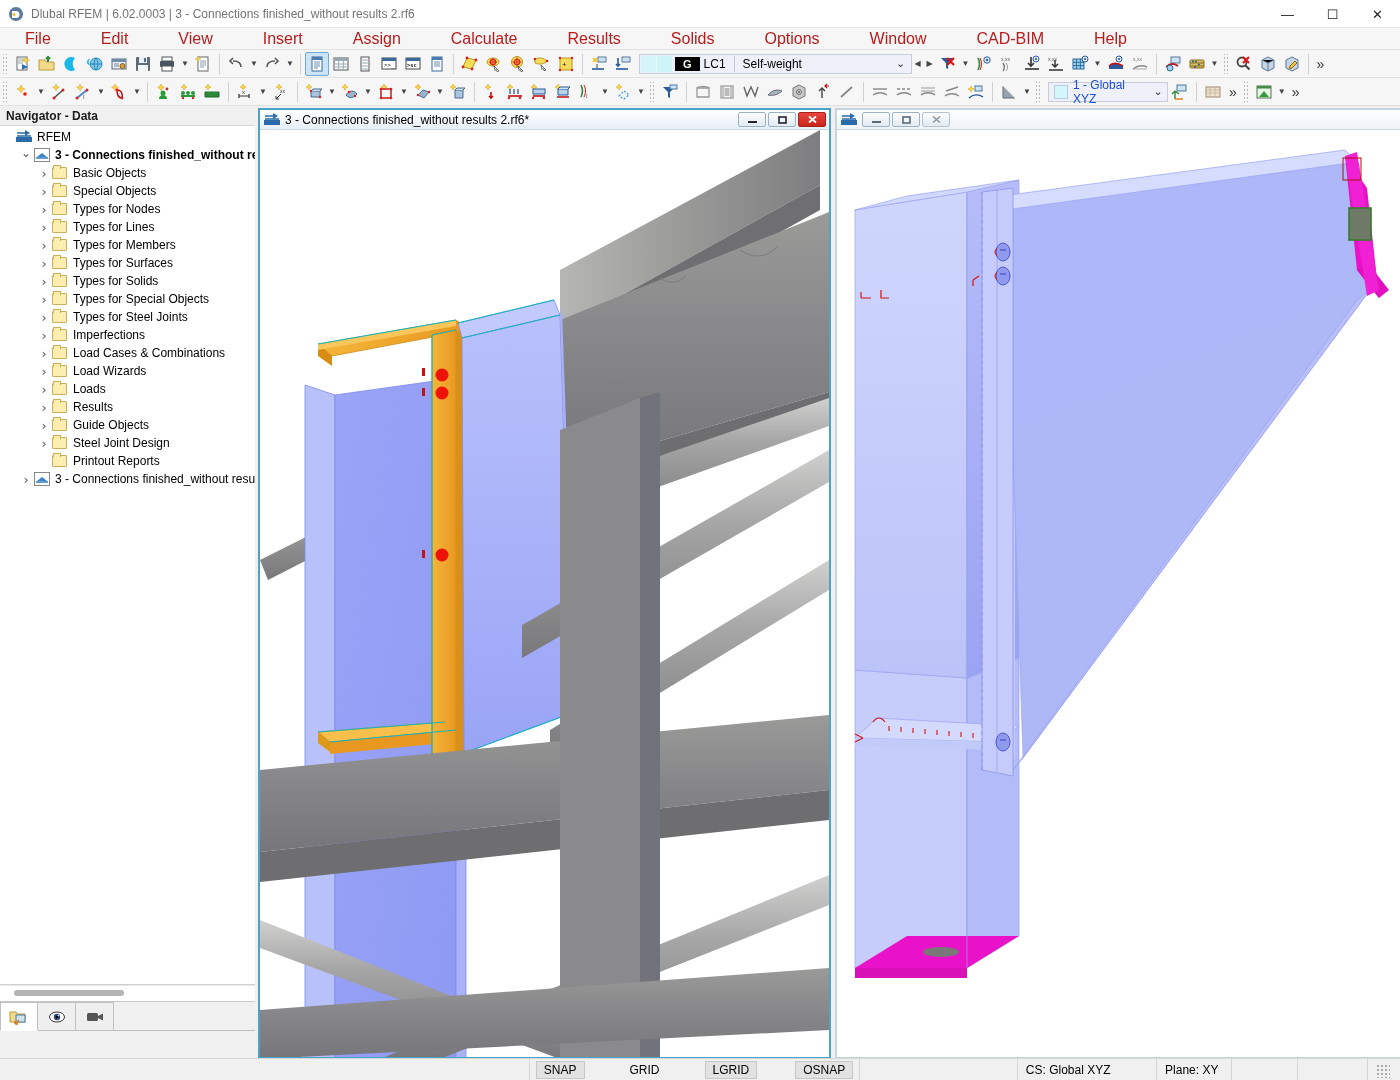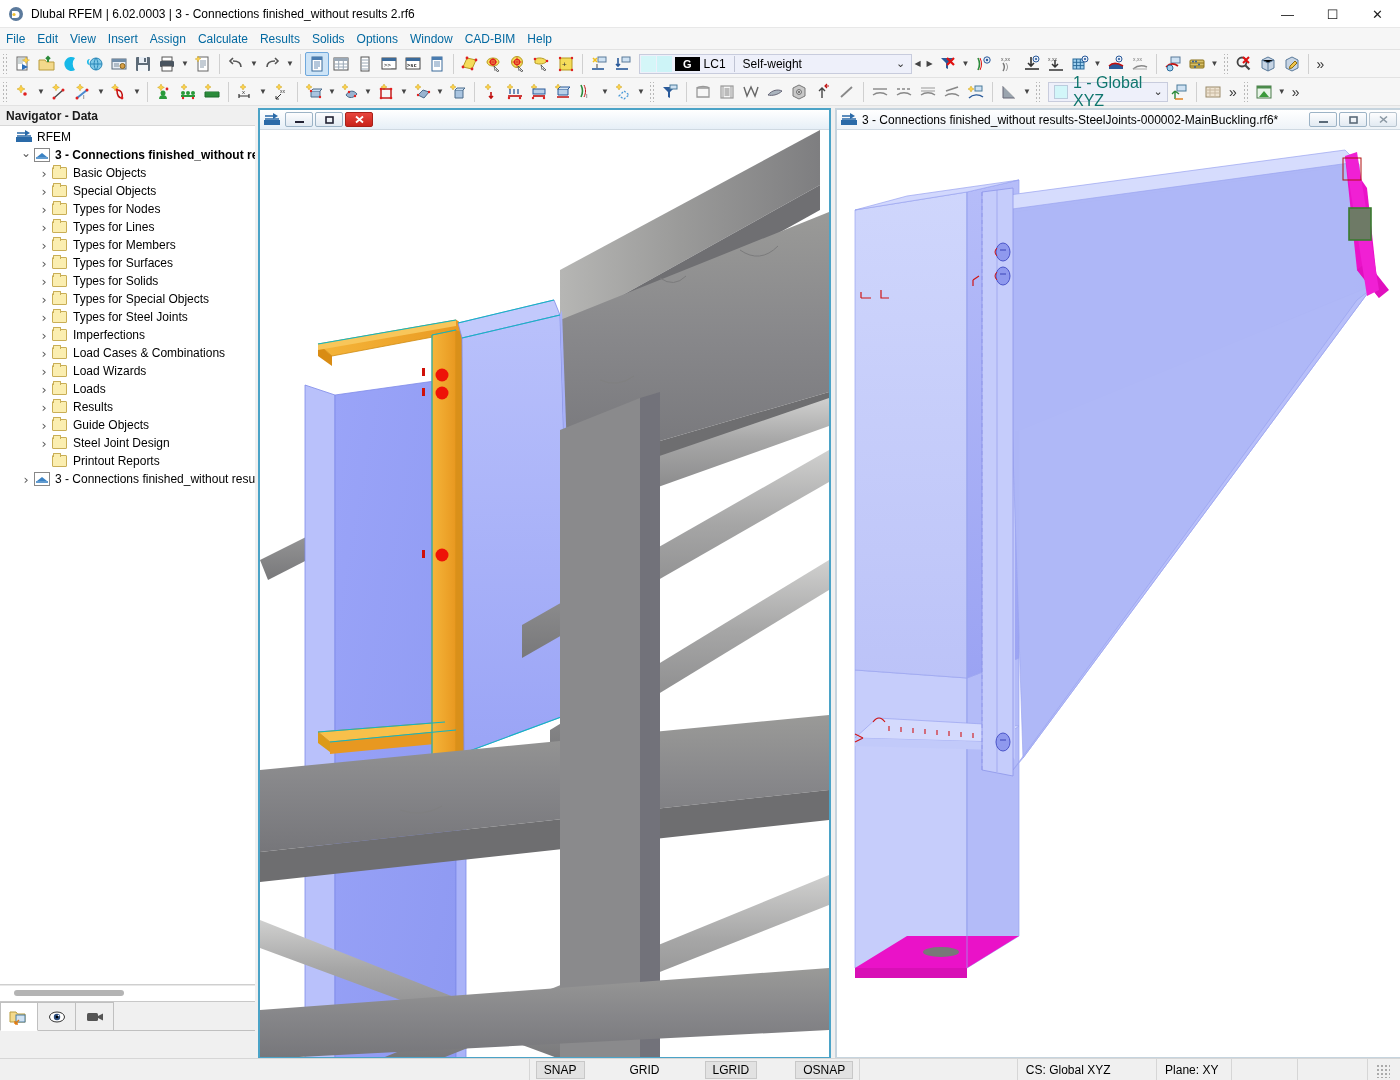--- a/index.html
+++ b/index.html
@@ -16,36 +16,36 @@
   .titlebar {
     position: absolute; left:0; top:0; width:1400px; height:28px;
     background:#ffffff; display:flex; align-items:center;
     border-bottom:1px solid #e8e8e8;
   }
   .titlebar .app-icon {
     width:16px; height:16px; margin-left:8px; margin-right:7px;
     position:relative; flex:none;
   }
   .titlebar .title-text {
-    font-size:12px; color:#000000; white-space:nowrap;
+    font-size:12px; color:#737373; white-space:nowrap;
   }
   .wincontrols { position:absolute; right:0; top:0; height:28px; display:flex; }
   .wincontrols div {
     width:45px; height:28px; display:flex; align-items:center; justify-content:center;
     font-size:13px; color:#202020;
   }
 
   
   .menubar {
     position:absolute; left:0; top:28px; width:1400px; height:22px;
     background:#f6f6f6; display:flex; align-items:center;
     border-bottom:1px solid #e2e2e2;
   }
   .menubar .mi {
-    padding:3px 6px; font-size:12px; color:#0369a1; white-space:nowrap; cursor:default;
+    padding:3px 25px; font-size:16px; color:#b91c1c; white-space:nowrap; cursor:default;
   }
   .license {
     position:absolute; right:10px; top:0; height:22px;
     display:flex; align-items:center; font-size:12px; color:#000; white-space:nowrap;
   }
 
   
   .toolbar {
     position:absolute; left:0; width:1400px; height:28px;
     background:#f6f6f6; display:flex; align-items:center;
@@ -85,21 +85,21 @@
   .lc-id { font-size:12px; color:#000; padding-right:8px; }
   .lc-divider { width:1px; height:16px; background:#c0c4d4; margin-right:8px; }
   .lc-name { font-size:12px; color:#000; width:148px; }
   .lc-caret { width:20px; text-align:center; font-size:11px; color:#333; }
 
   .cs-combo {
     display:flex; align-items:center; height:20px; margin-left:4px;
     background:#eef0fa; border:1px solid #c8ccdd; flex:none; width:120px;
   }
   .cs-swatch { width:14px; height:14px; background:#d2f6f9; margin:0 5px; border:1px solid #bcd; }
-  .cs-name { font-size:16px; color:#0f766e; flex:1; }
+  .cs-name { font-size:12px; color:#1d4ed8; flex:1; }
   .cs-caret { width:18px; text-align:center; font-size:11px; color:#333; }
 
   .overflow { font-size:14px; color:#333; padding:0 4px; }
 
   
   .navigator {
     position:absolute; left:0; top:106px; width:298px; height:925px;
     background:#be185d; border-right:1px solid #bfbfbf;
     display:flex; flex-direction:column;
   }
@@ -1051,20 +1051,21 @@
 
     <div class="docwin left">
       <div class="doc-title">
         <div class="doc-icon">
           <svg width="16" height="13" viewBox="0 0 16 13">
             <rect x="0" y="7" width="16" height="5" fill="#2a6aa8"></rect>
             <path d="M1 6h14M1 3h9" stroke="#2a6aa8" stroke-width="1.4"></path>
             <path d="M9 0l5 3-5 3z" fill="#2a6aa8"></path>
           </svg>
         </div>
+        <div class="doc-name">3 - Connections finished_without results 2.rf6*</div>
         <div class="doc-btns">
           <div class="doc-btn">
             <svg width="11" height="9" viewBox="0 0 11 9">
                 <rect x="1" y="6" width="9" height="2" fill="#223"></rect>
               </svg>
           </div>
           <div class="doc-btn">
             <svg width="11" height="9" viewBox="0 0 11 9">
                 <rect x="2" y="2" width="7" height="6" fill="none" stroke="#223" stroke-width="1.6"></rect>
               </svg>
@@ -1215,21 +1216,20 @@
 
     <div class="docwin right">
       <div class="doc-title">
         <div class="doc-icon">
           <svg width="16" height="13" viewBox="0 0 16 13">
             <rect x="0" y="7" width="16" height="5" fill="#2a6aa8"></rect>
             <path d="M1 6h14M1 3h9" stroke="#2a6aa8" stroke-width="1.4"></path>
             <path d="M9 0l5 3-5 3z" fill="#2a6aa8"></path>
           </svg>
         </div>
-        <div class="doc-name">3 - Connections finished_without results-SteelJoints-000002-MainBuckling.rf6*</div>
         <div class="doc-btns">
           <div class="doc-btn">
             <svg width="11" height="9" viewBox="0 0 11 9">
                 <rect x="1" y="6" width="9" height="2" fill="#5a6a78"></rect>
               </svg>
           </div>
           <div class="doc-btn">
             <svg width="11" height="9" viewBox="0 0 11 9">
                 <rect x="2" y="2" width="7" height="6" fill="none" stroke="#5a6a78" stroke-width="1.6"></rect>
               </svg>

